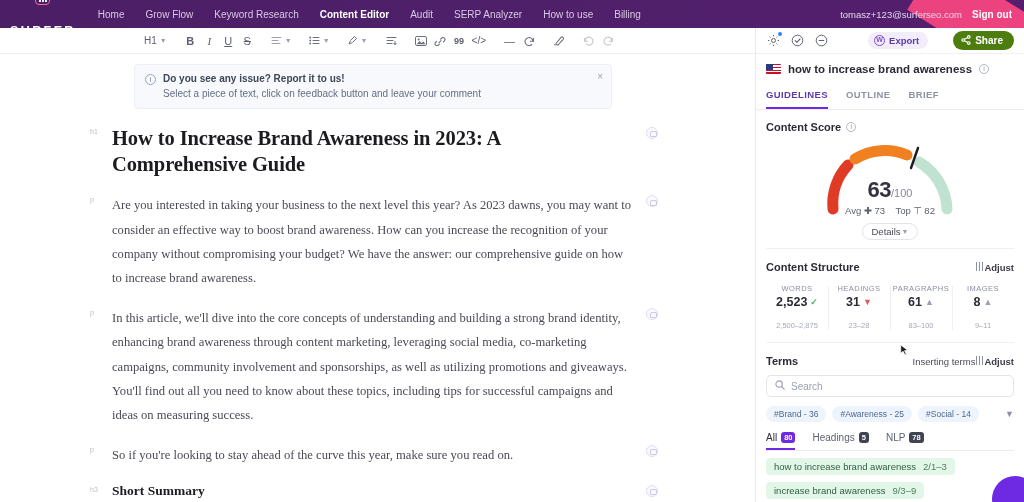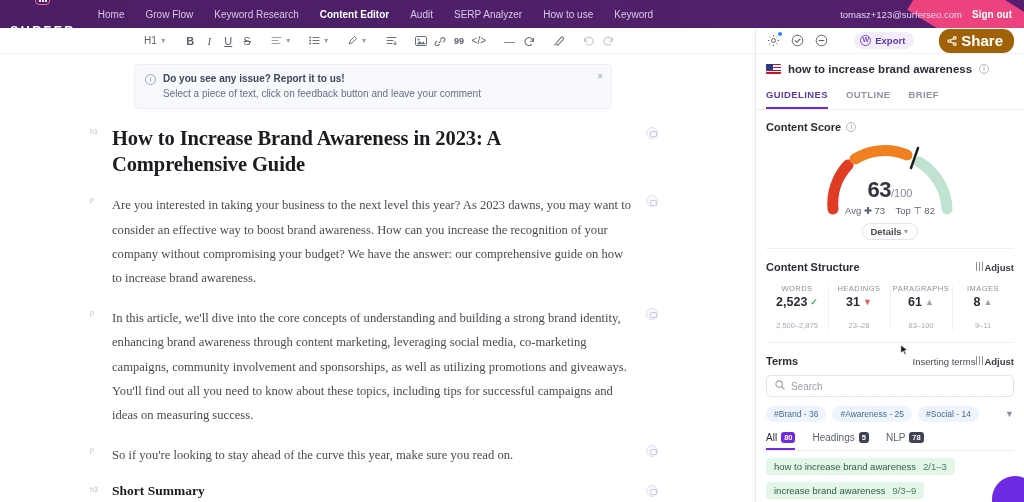--- a/index.html
+++ b/index.html
@@ -90,22 +90,22 @@
               border-bottom:1px solid #f0f0f5;}
   .ico-btn { position:relative; width:15px; height:15px; color:#6b7080; cursor:pointer; display:flex;
              align-items:center; justify-content:center;}
   .dot-badge { position:absolute; top:-1px; right:-1px; width:4px; height:4px; border-radius:50%;
                background:#2f7fff; }
   .side-top-right { margin-left:auto; display:flex; align-items:center; gap:25px;}
   .btn-export { display:flex; align-items:center; gap:4px; background:#f2ecfb; color:#5b3ba8;
                 border-radius:11px; padding:3px 9px 3px 6px; font-size:9.5px; font-weight:700; cursor:pointer;}
   .wp-ico { width:11px; height:11px; border-radius:50%; border:1.3px solid #7c4fc9; color:#7c4fc9;
             font-size:7px; line-height:8.5px; text-align:center; font-weight:700;}
-  .btn-share { display:flex; align-items:center; gap:4px; background:#a16207; color:#fff;
-               border-radius:11px; padding:3.5px 11px 3.5px 8px; font-size:15px; font-weight:700; cursor:pointer;}
+  .btn-share { display:flex; align-items:center; gap:4px; background:#4d7c0f; color:#fff;
+               border-radius:11px; padding:3.5px 11px 3.5px 8px; font-size:10px; font-weight:700; cursor:pointer;}
 
   .side-title { display:flex; align-items:center; gap:7px; padding: 9px 10px 8px 10px;}
   .flag { width:15px; height:10px; border-radius:1px; overflow:hidden; position:relative; flex:0 0 15px;
           background:#ffffff; box-shadow:0 0 0 .5px #d5d5de inset;}
   .flag .stripes{position:absolute;inset:0;background:repeating-linear-gradient(#c8102e 0 1.4px,#fff 1.4px 2.8px);}
   .flag .canton{position:absolute;left:0;top:0;width:6.5px;height:5.6px;background:#2a3b84;}
   .side-title-t { font-size:11.5px; font-weight:700; color:#2b2b36;}
   .i-circle { width:10px; height:10px; border-radius:50%; border:1px solid #b4b8c4; color:#9298a6;
               font-size:7px; line-height:8px; text-align:center;}
 
@@ -123,21 +123,21 @@
   .inserting { font-size:9.5px; color:#4a4a58; }
 
   
   .gauge-wrap { height: 86px; position:relative; display:flex; justify-content:center; margin-top:2px;}
   .gauge-num { position:absolute; left:0; right:0; top:42px; text-align:center;}
   .gauge-num b { font-size:22px; font-weight:700; color:#33333f; letter-spacing:-.5px;}
   .gauge-num span { font-size:11px; color:#86889a; }
   .gauge-stats { position:absolute; left:0; right:0; top:70px; text-align:center; font-size:9.5px; color:#5c6070;}
   .details-btn { margin: 2px auto 0 auto; display:flex; width:56px; justify-content:center; align-items:center;
                  border:1px solid #e3e3ea; border-radius:10px; padding:2px 0; font-size:9.5px;
-                 color:#4a4a58; cursor:pointer;font-weight:bold;}
+                 color:#4a4a58; cursor:pointer;}
 
   
   .struct { display:flex; margin-top:8px; }
   .struct-cell { flex:1; text-align:center; position:relative; padding: 2px 0 4px 0;}
   .struct-cell + .struct-cell:before { content:""; position:absolute; left:0; top:4px; bottom:4px;
                                         width:1px; background:#eeeef3;}
   .st-lbl { font-size:7.5px; letter-spacing:.5px; color:#8b90a0; }
   .st-val { font-size:12.5px; font-weight:700; color:#2b2b36; margin-top:2px; display:flex;
             align-items:center; justify-content:center; gap:3px;}
   .st-rng { font-size:7.5px; color:#a6aab6; margin-top:12px;}
@@ -189,21 +189,21 @@
       <div class="brand-name">SURFER</div>
     </div>
     <div class="nav-items">
       <div class="nav-item">Home</div>
       <div class="nav-item">Grow Flow</div>
       <div class="nav-item">Keyword Research</div>
       <div class="nav-item active">Content Editor</div>
       <div class="nav-item">Audit</div>
       <div class="nav-item">SERP Analyzer</div>
       <div class="nav-item">How to use</div>
-      <div class="nav-item">Keyword</div>
+      <div class="nav-item">Billing</div>
     </div>
     <div class="nav-right">
       <div class="nav-email">tomasz+123@surferseo.com</div>
       <div class="nav-signout">Sign out</div>
     </div>
   </div>
 
   <div class="main">
 
     <div class="editor-col">

